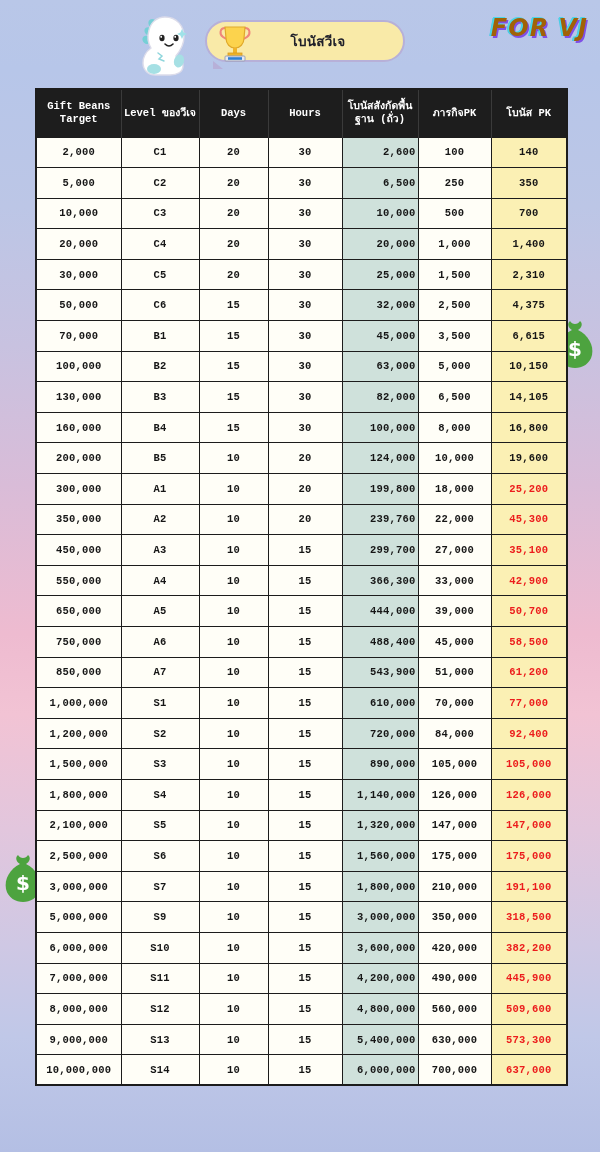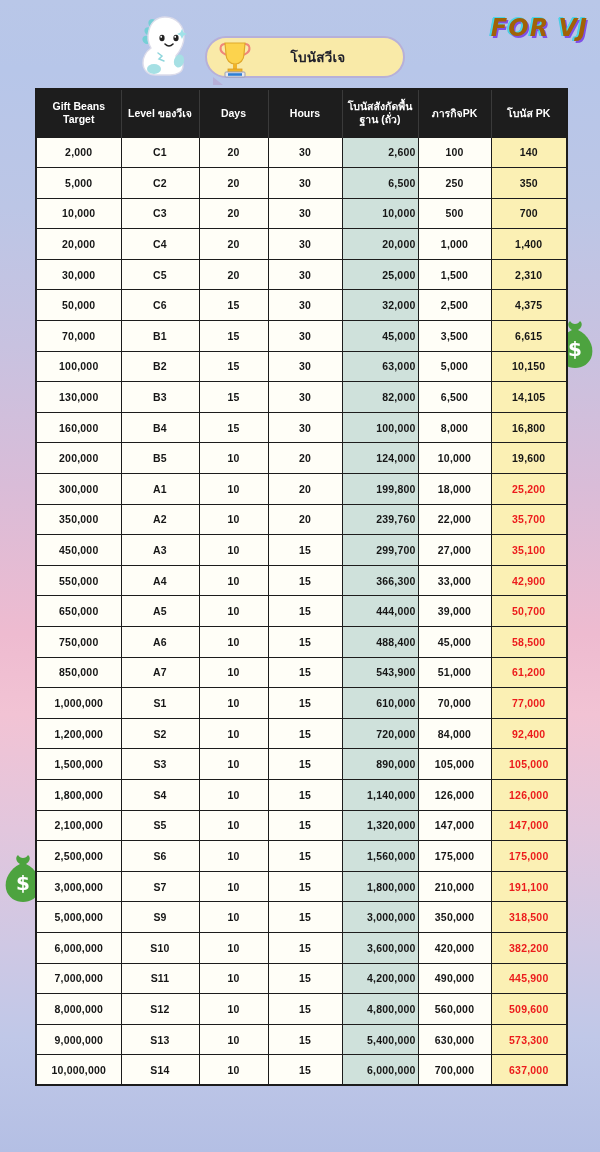--- a/index.html
+++ b/index.html
@@ -37,21 +37,21 @@
     position: absolute;
     left: 136px;
     top: 9px;
     width: 58px;
     height: 72px;
   }
 
   .bubble {
     position: absolute;
     left: 205px;
-    top: 36px;
+    top: 20px;
     width: 200px;
     height: 42px;
     background: #f9eaa8;
     border: 2px solid #b7b0d8;
     border-radius: 21px;
     display: flex;
     align-items: center;
     justify-content: center;
   }
   .bubble:after {
@@ -99,20 +99,21 @@
   .moneybag { position: absolute; width: 46px; height: 52px; }
   .bag-right { right: 2px; top: 318px; }
   .bag-left  { left: 0px;  top: 852px; }
 
   
   .table-wrap {
     position: absolute;
     left: 35px;
     top: 88px;
     width: 531px;
+    font-family: Liberation Mono, monospace;
   }
   table {
     width: 100%;
     border-collapse: collapse;
     table-layout: fixed;
     border: 2px solid #1c1c1c;
   }
   thead th {
     background: #1d1d1d;
     color: #ffffff;
@@ -353,21 +354,21 @@
           <td>18,000</td>
           <td class="c-pk red">25,200</td>
         </tr>
         <tr>
           <td>350,000</td>
           <td>A2</td>
           <td>10</td>
           <td>20</td>
           <td class="c-base">239,760</td>
           <td>22,000</td>
-          <td class="c-pk red">35,700</td>
+          <td class="c-pk red">45,300</td>
         </tr>
         <tr>
           <td>450,000</td>
           <td>A3</td>
           <td>10</td>
           <td>15</td>
           <td class="c-base">299,700</td>
           <td>27,000</td>
           <td class="c-pk red">35,100</td>
         </tr>

